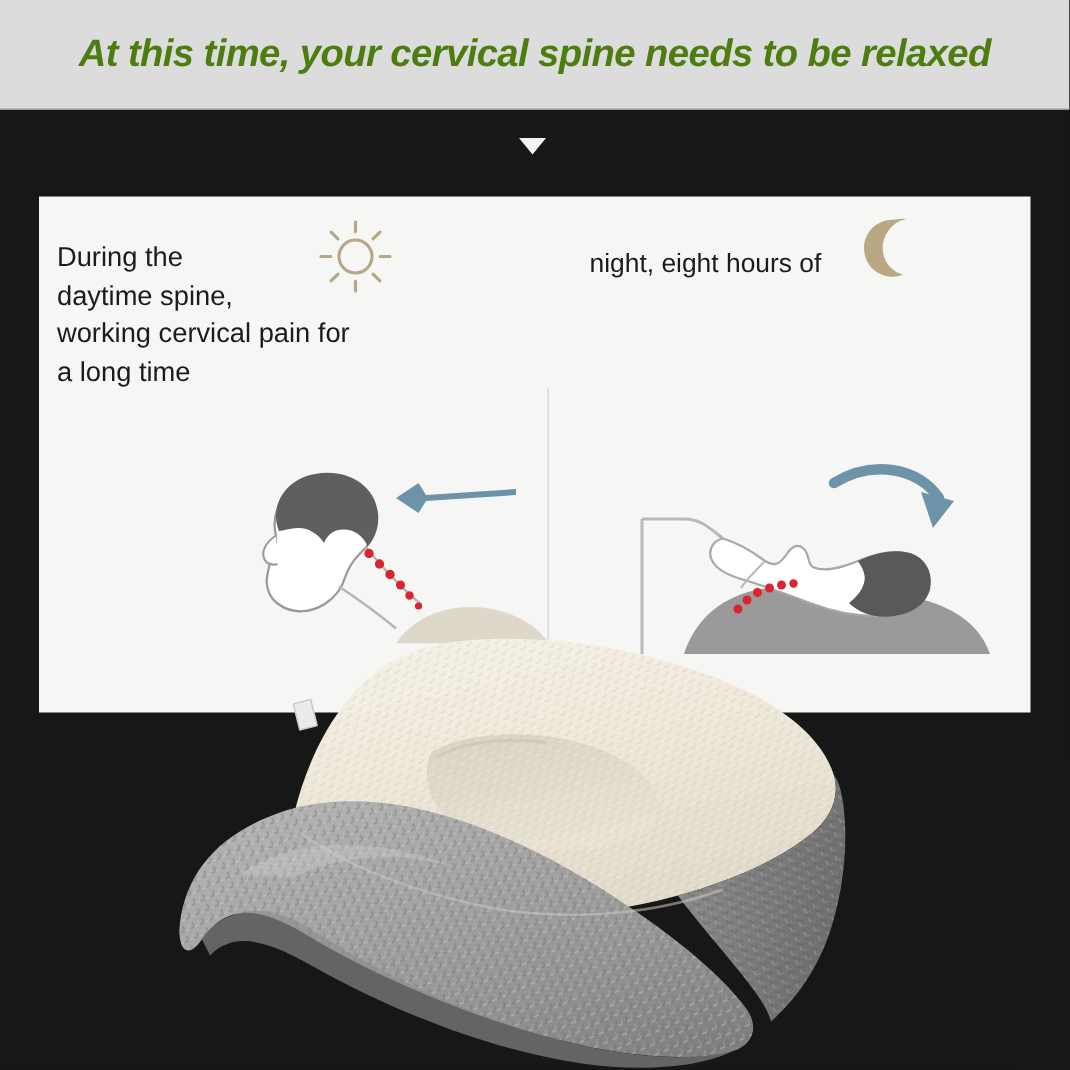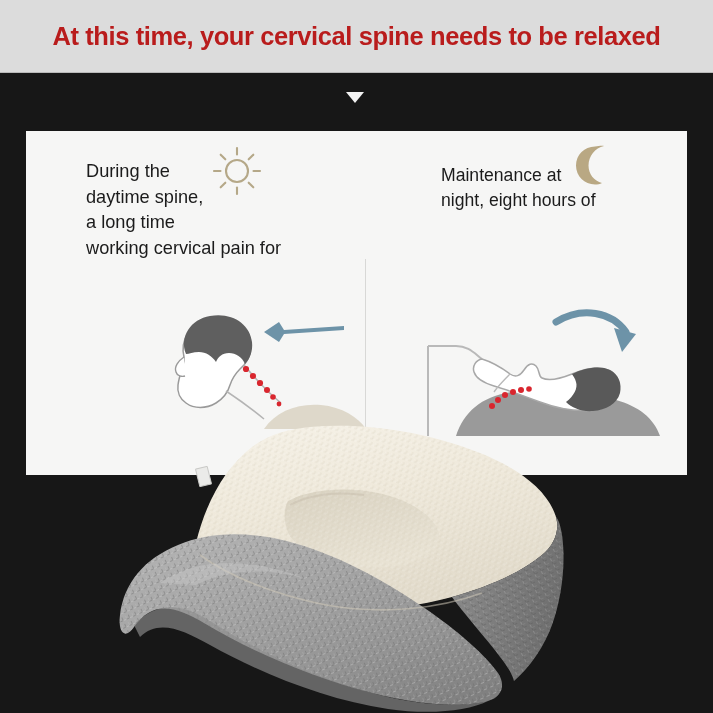--- a/index.html
+++ b/index.html
@@ -14,24 +14,25 @@
   
   .header-band{
     position:absolute; left:0; top:0; width:713px; height:73px;
     background:#dcdcdc;
     display:flex; align-items:center; justify-content:center;
     border-bottom:1px solid #b9b9b9;
   }
   .header-title{
     font-size:25.5px;
     font-weight:700;
-    color:#b91c1c;
+    color:#4d7c0f;
     letter-spacing:-0.4px;
     white-space:nowrap;
     font-family:"Liberation Sans", sans-serif;
+    font-style:italic;
   }
 
   
   .tri-marker{
     position:absolute; left:346px; top:92px;
     width:0; height:0;
     border-left:9px solid transparent;
     border-right:9px solid transparent;
     border-top:11px solid #f2f2f2;
   }
@@ -43,21 +44,21 @@
     background:#f6f6f5;
     overflow:hidden;
   }
   .card-divider{
     position:absolute; left:339px; top:128px;
     width:1px; height:175px;
     background:#d8d8d6;
   }
 
   
-  .txt-block{ position:absolute; color:#1c1c1c;margin-left:48px; }
+  .txt-block{ position:absolute; color:#1c1c1c; }
   .txt-left{ left:12px; top:28px; width:300px; }
   .txt-right{ left:367px; top:32px; width:285px; }
   .txt-line{
     font-size:18.2px;
     line-height:25.5px;
     font-weight:400;
     color:#1b1b1b;
     white-space:nowrap;
     font-family:"Liberation Sans", sans-serif;
   }
@@ -96,22 +97,22 @@
 
 <div class="tri-marker"></div>
 
 <div class="info-card">
 
   <div class="card-divider"></div>
 
   <div class="txt-block txt-left">
     <div class="txt-line">During the</div>
     <div class="txt-line">daytime spine,</div>
+    <div class="txt-line">working cervical pain for</div>
     <div class="txt-line">a long time</div>
-    <div class="txt-line">working cervical pain for</div>
   </div>
 
   <div class="sun-icon">
     <svg viewBox="0 0 56 56" width="56" height="56">
       <g stroke="#b5a888" stroke-width="2.1" fill="none" stroke-linecap="round">
         <circle cx="28" cy="28" r="11"></circle>
         <line x1="28" y1="5" x2="28" y2="11.5"></line>
         <line x1="28" y1="44.5" x2="28" y2="51"></line>
         <line x1="5" y1="28" x2="11.5" y2="28"></line>
         <line x1="44.5" y1="28" x2="51" y2="28"></line>
@@ -155,21 +156,20 @@
         <circle cx="133" cy="105" r="2.4"></circle>
       </g>
 
       <path d="M198 27 L138 31 L133 23 L118 33 L133 43 L138 35 L198 31 Z" fill="#6d93a8"></path>
 
       <path d="M118 130 C130 112 152 104 175 106 C196 108 212 118 220 130 Z" fill="#cbc0a6" opacity="0.55"></path>
     </svg>
   </div>
 
   <div class="txt-block txt-right">
-    <div class="txt-line">Maintenance at</div>
     <div class="txt-line">night, eight hours of</div>
   </div>
 
   <div class="moon-icon">
     <svg viewBox="0 0 46 46" width="46" height="46">
       <path d="M33 4 C24 6 17.5 14 17.5 23.5 C17.5 32 23 39 31 41
                C29 42 26.5 42.5 24 42.5 C13.5 42.5 5 34 5 23.5
                C5 13 13.5 4.5 24 4.5 C27 4.5 30.3 3.4 33 4 Z" fill="#b9a883"></path>
     </svg>
   </div>

